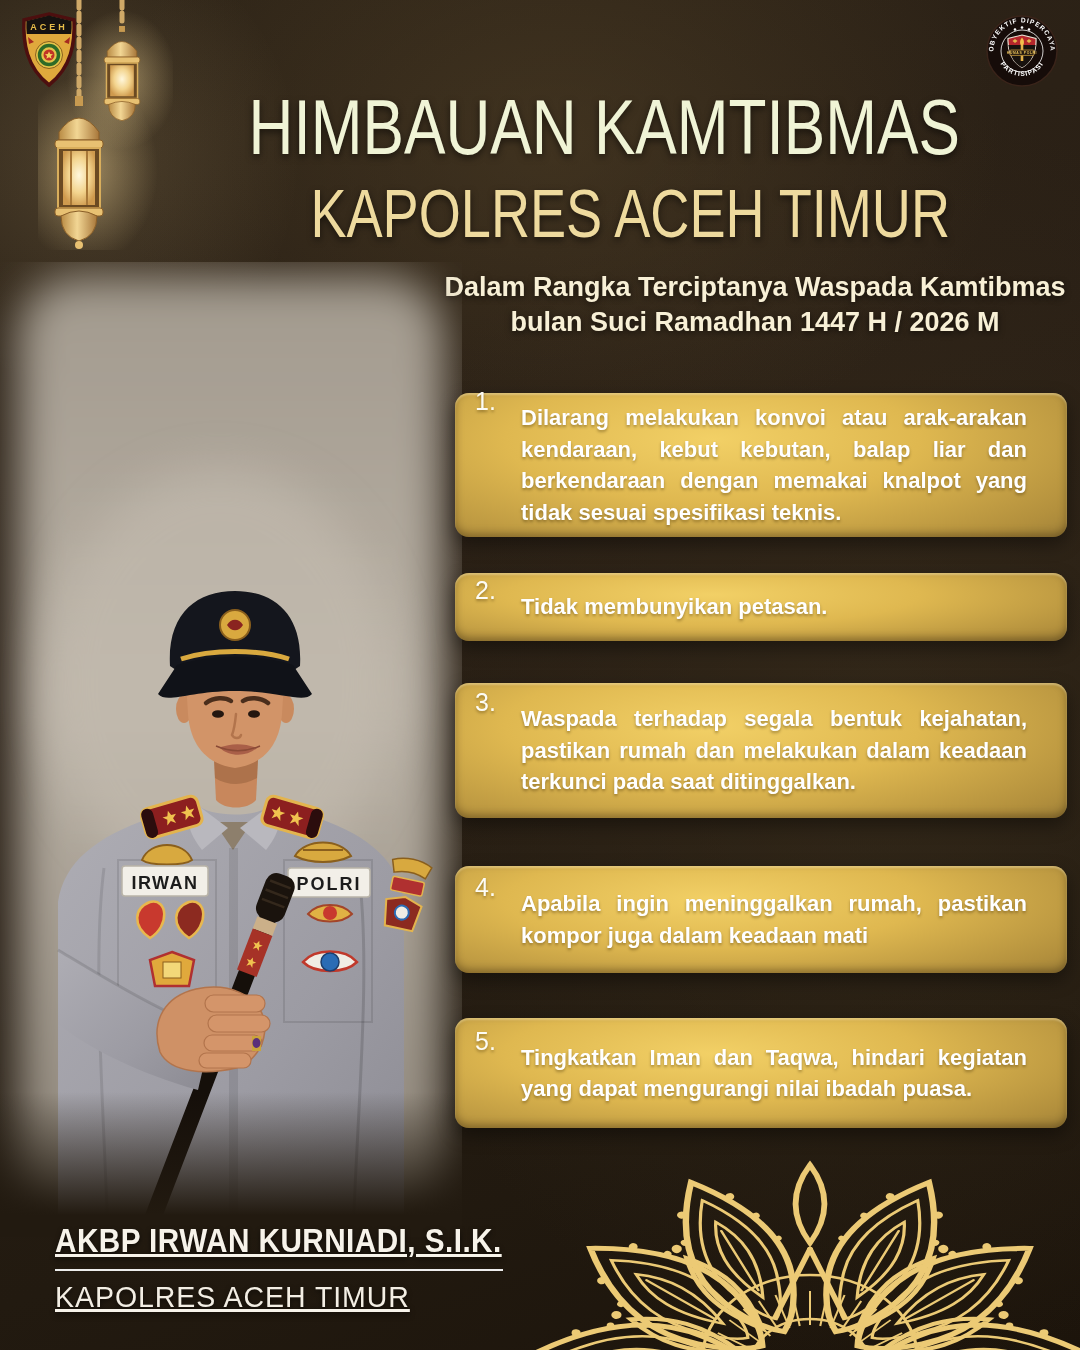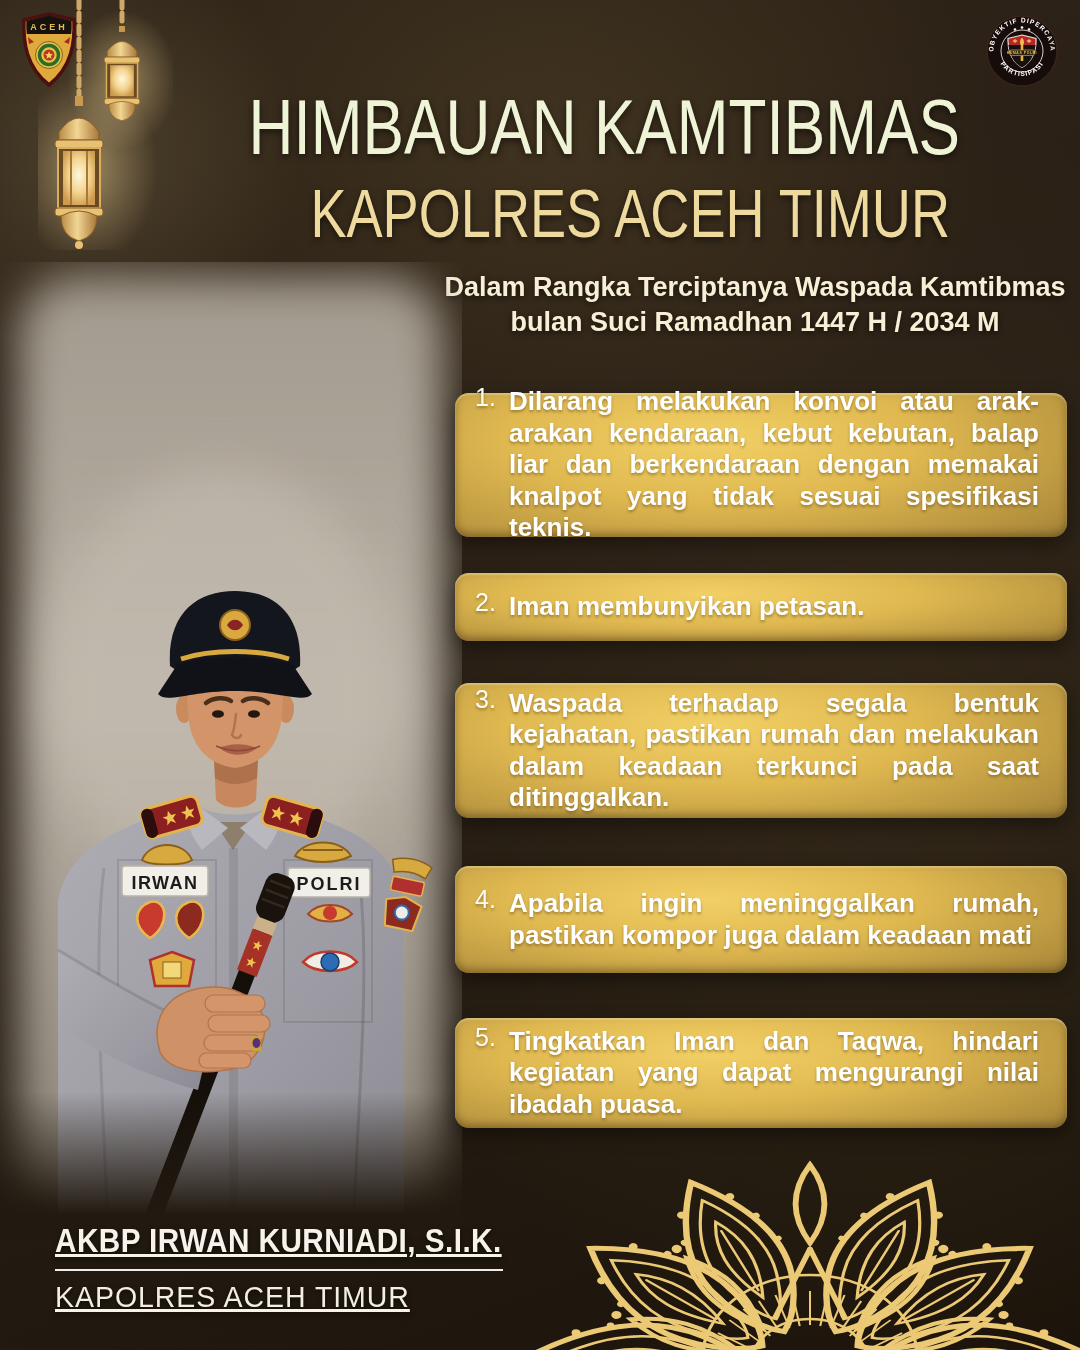--- a/index.html
+++ b/index.html
@@ -31,21 +31,21 @@
     box-shadow:inset 0 2px 2px rgba(255,240,190,.4), inset 0 -3px 8px rgba(35,22,4,.38), 0 7px 18px rgba(0,0,0,.4);}
   .item-1{top:393px;height:144px;}
   .item-2{top:573px;height:68px;}
   .item-3{top:683px;height:135px;}
   .item-4{top:866px;height:107px;}
   .item-5{top:1018px;height:110px;}
   .num{flex:0 0 30px;align-self:flex-start;padding-top:inherit;
     font-size:25px;font-weight:400;color:#fdfcf5;line-height:31.5px;
     text-shadow:0 2px 3px rgba(60,40,0,.4);}
   .item-inner{display:flex;width:100%;}
-  .itxt{margin:4px;flex:1;font-size:26px;font-weight:700;color:#ffffff;line-height:31.5px;
+  .itxt{margin:16px;flex:1;font-size:22px;font-weight:700;color:#ffffff;line-height:31.5px;
     text-align:justify;text-shadow:0 2px 3px rgba(60,40,0,.4);}
   
   .name-block{left:55px;top:1222px;width:500px;color:#f7f3ea;text-decoration:underline;}
   .oname{font-size:33px;font-weight:700;letter-spacing:.5px;white-space:nowrap;
     transform:scale(.9,1);transform-origin:0 50%;text-shadow:0 2px 6px rgba(0,0,0,.6);}
   .divider{margin-top:9px;width:448px;height:2px;background:rgba(255,255,255,.92);}
   .oposition{margin-top:9px;font-size:30px;font-weight:400;letter-spacing:1px;color:#f3eee4;
     white-space:nowrap;transform:scale(.95,1);transform-origin:0 50%;
     text-shadow:0 2px 6px rgba(0,0,0,.6);}
   svg{display:block;}
@@ -138,21 +138,21 @@
     <text x="37" y="40.2" text-anchor="middle" font-size="3.4" font-weight="700" fill="#e7c057" letter-spacing="0.6">HUMAS POLRI</text>
   </svg>
 
   <div class="abs title-wrap">
     <span class="title-1">HIMBAUAN KAMTIBMAS</span>
     <span class="title-2">KAPOLRES ACEH TIMUR</span>
   </div>
 
   <div class="abs intro">
     <div>Dalam Rangka Terciptanya Waspada Kamtibmas</div>
-    <div>bulan Suci Ramadhan 1447 H / 2034 M</div>
+    <div>bulan Suci Ramadhan 1447 H / 2026 M</div>
   </div>
 
   <svg class="abs" style="left:0;top:262px" width="462" height="975" viewBox="0 0 462 975" aria-hidden="true">
     <defs>
       <linearGradient id="pbg" x1="0" y1="0" x2="0" y2="1">
         <stop offset="0%" stop-color="#a29a8e"></stop>
           <stop offset="45%" stop-color="#b9b1a5"></stop>
           <stop offset="100%" stop-color="#8f877b"></stop>
       </linearGradient>
       <linearGradient id="shirtG" x1="0" y1="0" x2="1" y2="1">
@@ -265,21 +265,21 @@
 
   <div class="abs item item-1">
     <div class="item-inner">
       <span class="num">1.</span>
       <p class="itxt">Dilarang melakukan konvoi atau arak-arakan kendaraan, kebut kebutan, balap liar dan berkendaraan dengan memakai knalpot yang tidak sesuai spesifikasi teknis.</p>
     </div>
   </div>
   <div class="abs item item-2">
     <div class="item-inner">
       <span class="num">2.</span>
-      <p class="itxt">Iman membunyikan petasan.</p>
+      <p class="itxt">Tidak membunyikan petasan.</p>
     </div>
   </div>
   <div class="abs item item-3">
     <div class="item-inner">
       <span class="num">3.</span>
       <p class="itxt">Waspada terhadap segala bentuk kejahatan, pastikan rumah dan melakukan dalam keadaan terkunci pada saat ditinggalkan.</p>
     </div>
   </div>
   <div class="abs item item-4">
     <div class="item-inner">

